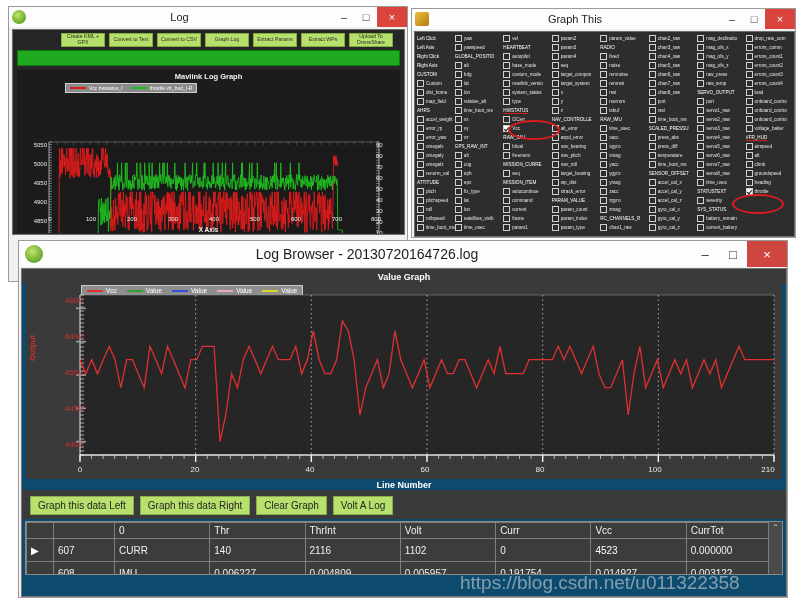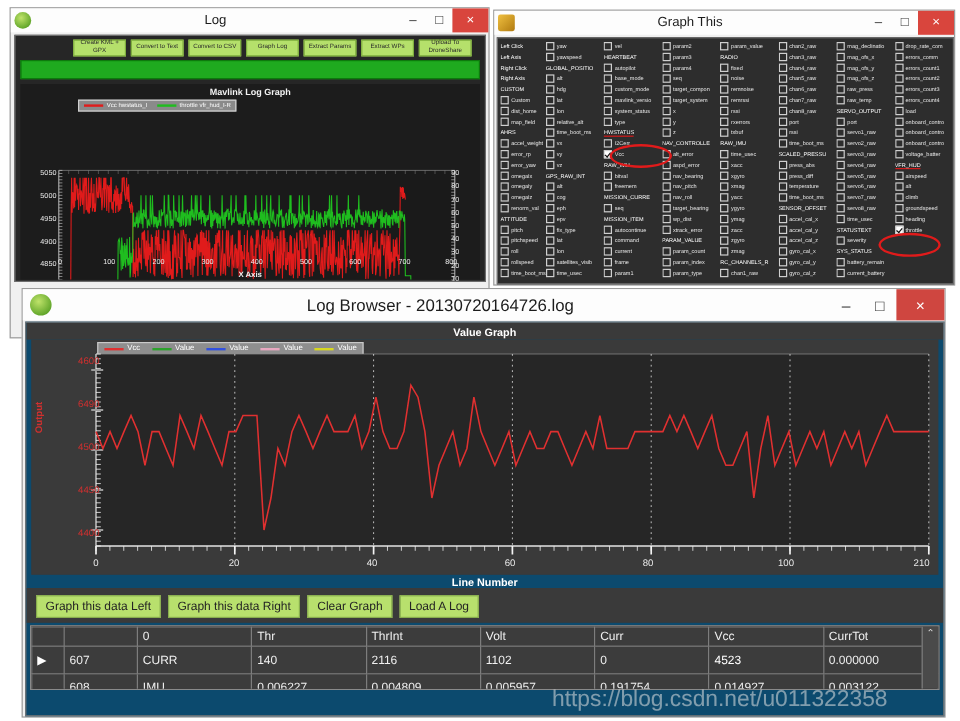--- a/index.html
+++ b/index.html
@@ -1203,21 +1203,21 @@
       <div class="xtick" style="left:399px;top:182px">60</div>
       <div class="xtick" style="left:514px;top:182px">80</div>
       <div class="xtick" style="left:629px;top:182px">100</div>
       <div class="xtick" style="left:742px;top:182px">210</div>
     </div>
     <div class="xlab2">Line Number</div>
     <div class="btnrow">
       <div class="gbtn">Graph this data Left</div>
       <div class="gbtn">Graph this data Right</div>
       <div class="gbtn">Clear Graph</div>
-      <div class="gbtn">Load A Log</div>
+      <div class="gbtn">Volt A Log</div>
     </div>
     <div class="grid">
       <table class="dt">
         <thead>
           <tr>
             <th class="rowarrow"></th>
             <th class="idxcol"></th>
             <th>0</th>
             <th>Thr</th>
             <th>ThrInt</th>

